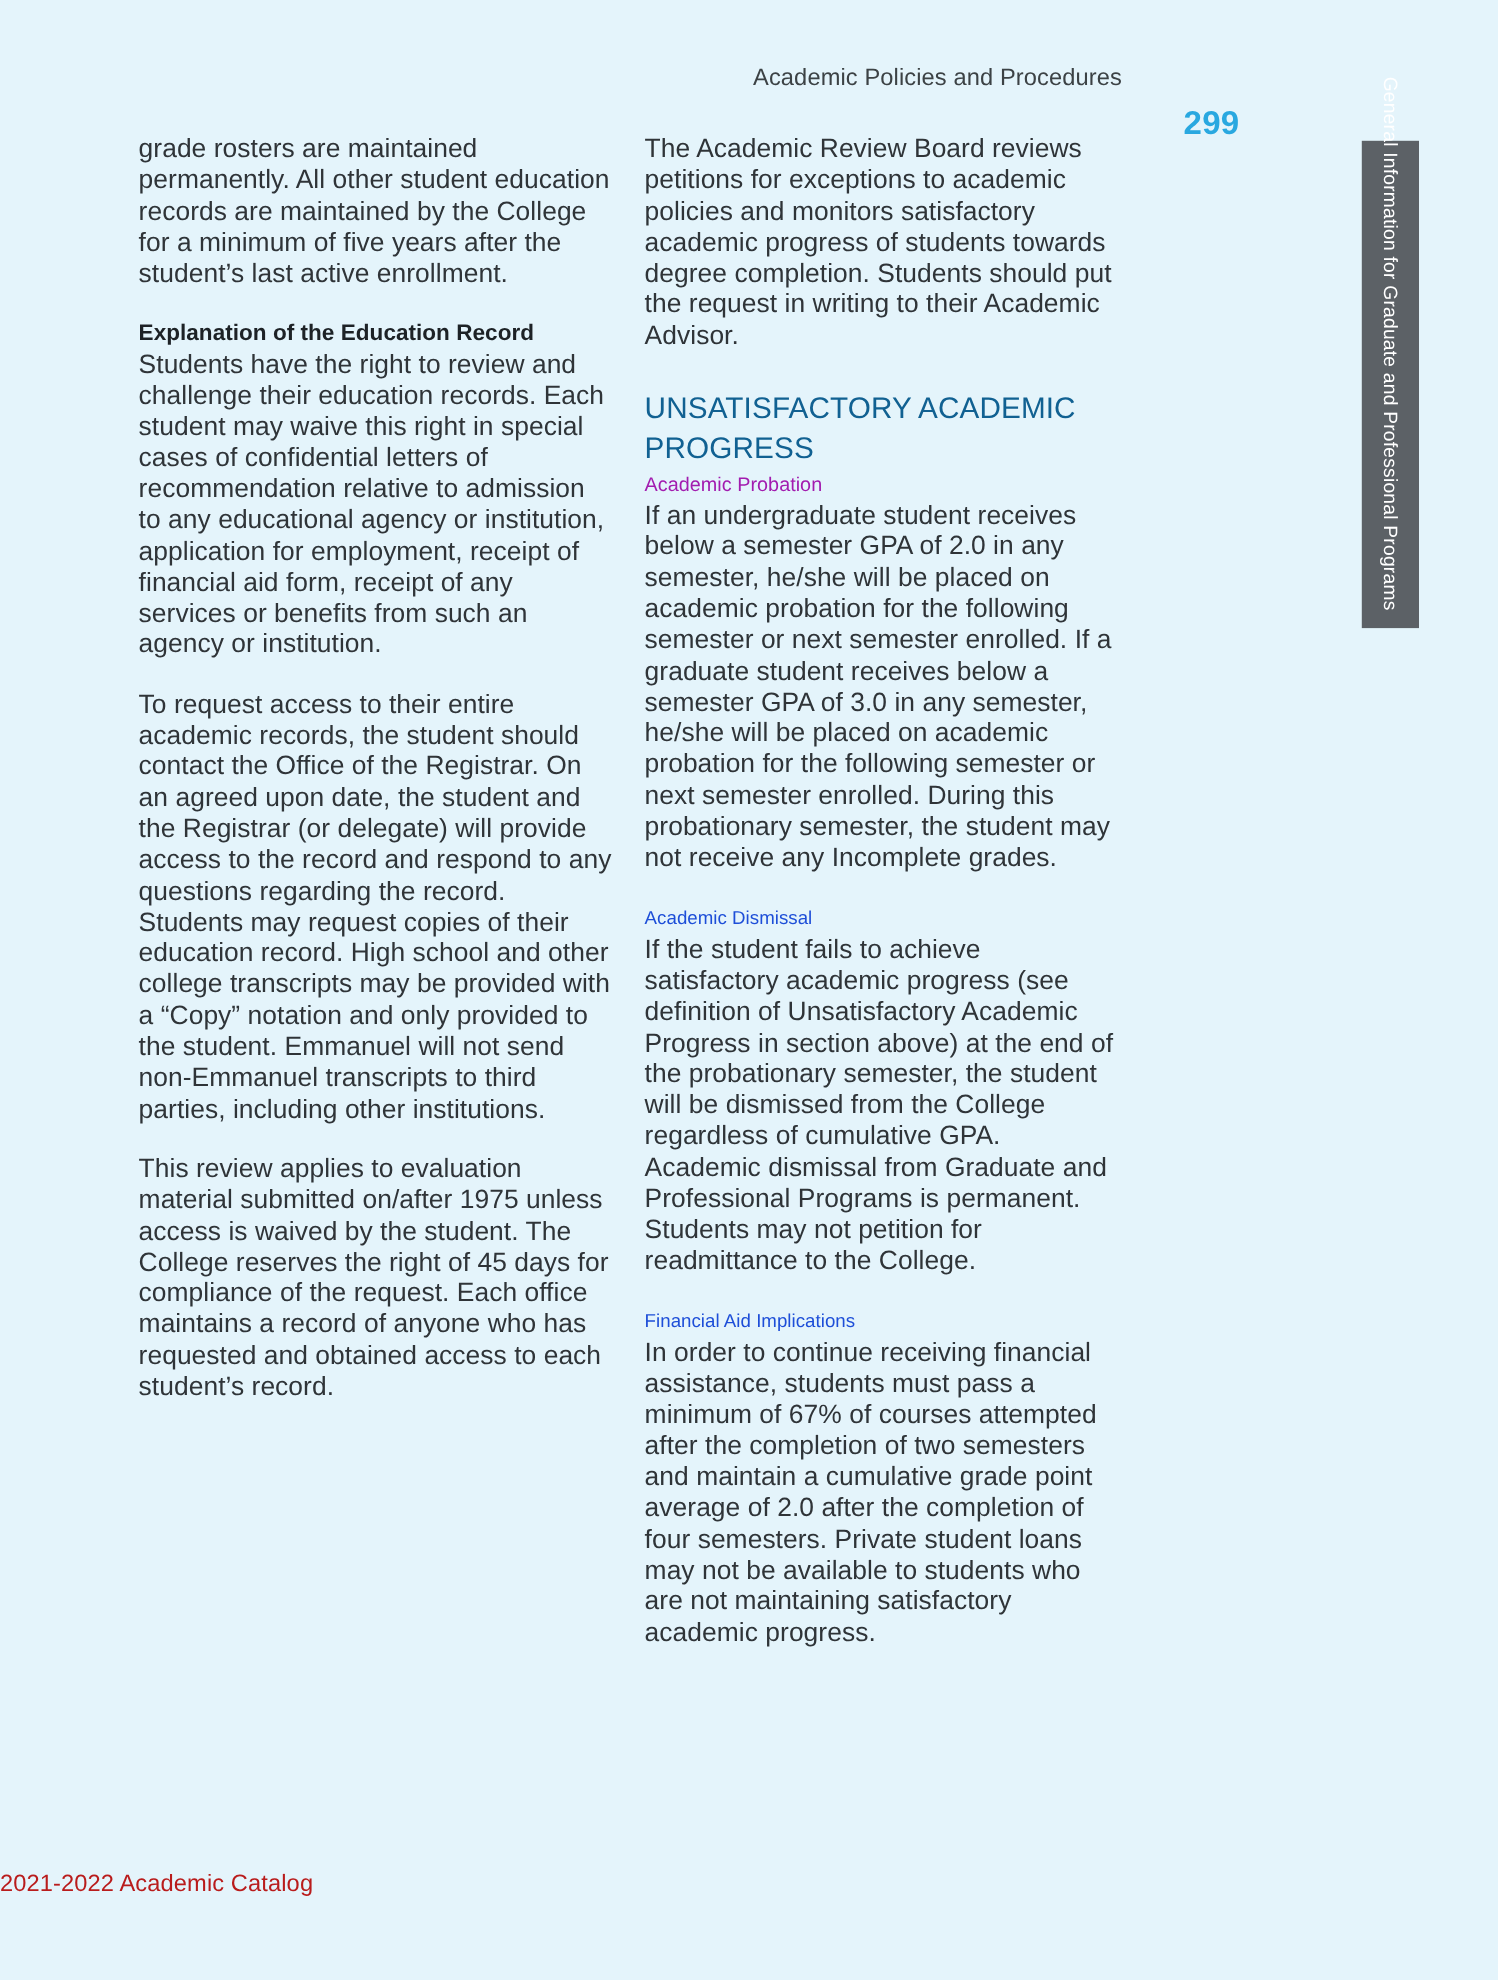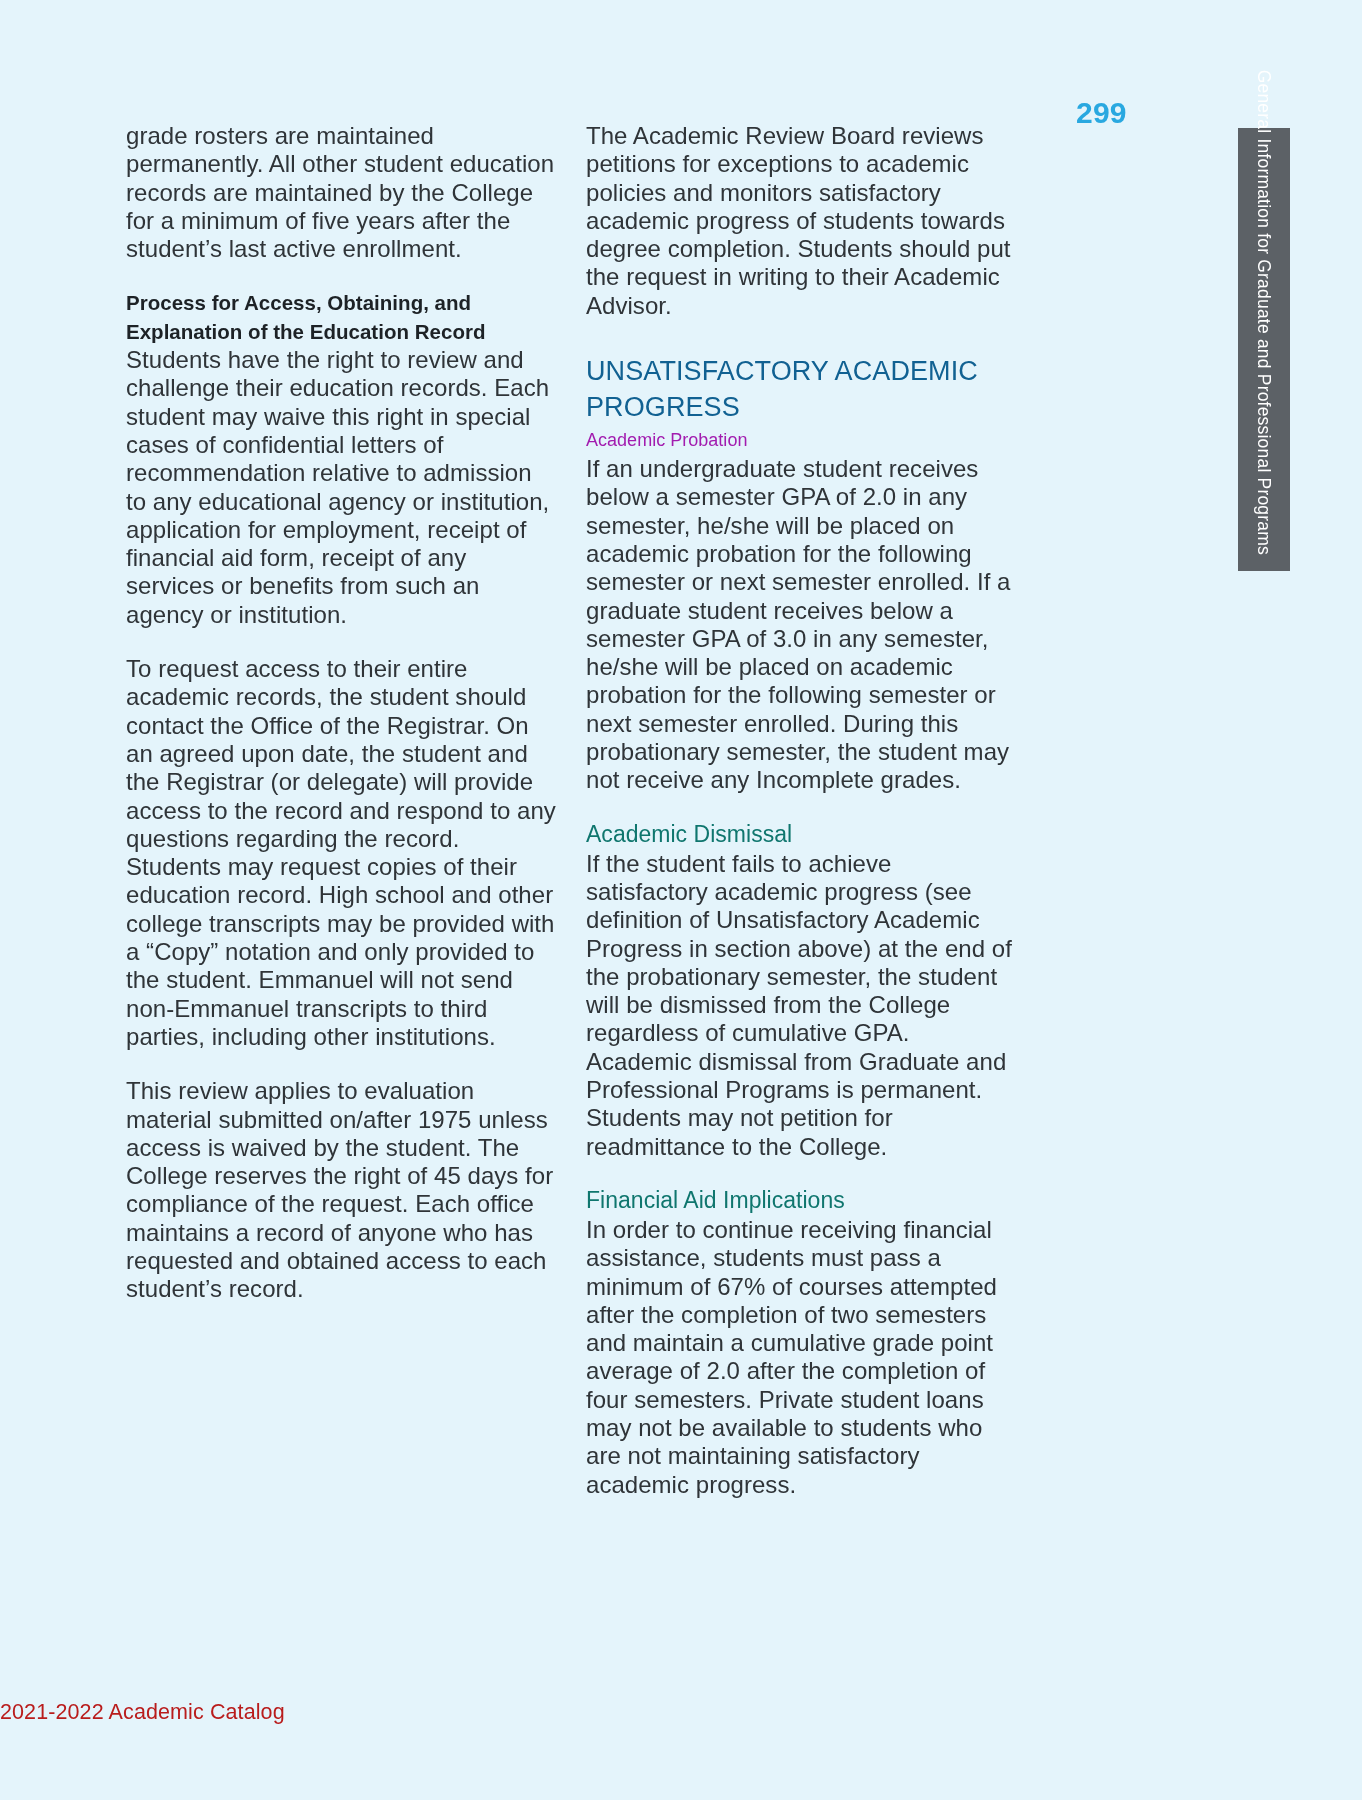--- a/index.html
+++ b/index.html
@@ -124,24 +124,24 @@
     margin: 0 0 1px 0;
     font-size: 18px;
     line-height: 27px;
     font-weight: 400;
     color: #a21caf;
     letter-spacing: 0.02px;
   }
 
   h3.sub-head-cyan {
     margin: 26px 0 2px 0;
-    font-size: 23px;
+    font-size: 17px;
     line-height: 27px;
     font-weight: 400;
-    color: #0f766e;
+    color: #1d4ed8;
     letter-spacing: 0.02px;
   }
 
   
   .footer {
     position: absolute;
     left: 0;
     top: 1700px;
     width: 1016px;
     text-align: left;
@@ -150,32 +150,32 @@
     color: #b91c1c;
     letter-spacing: 0.1px;
   }
 </style>
 </head>
 <body>
 
 <div class="page">
 
   <div class="running-header">
+    <div class="running-header-title">Academic Policies and Procedures</div>
     <div class="running-header-pageno">299</div>
   </div>
 
   <div class="thumb-tab">
     <div class="thumb-tab-label">General Information for Graduate and Professional Programs</div>
   </div>
 
   <div class="col col-left">
 
     <p class="body-text">grade rosters are maintained permanently. All other student education records are maintained by the College for a minimum of five years after the student’s last active enrollment.</p>
 
-    <h3 class="sub-head-bold">Process for Access, Obtaining, and</h3>
     <h3 class="sub-head-bold">Explanation of the Education Record</h3>
 
     <p class="body-text">Students have the right to review and challenge their education records. Each student may waive this right in special cases of confidential letters of recommendation relative to admission to any educational agency or institution, application for employment, receipt of financial aid form, receipt of any services or benefits from such an agency or institution.</p>
 
 
     <p class="body-text">To request access to their entire academic records, the student should contact the Office of the Registrar.  On an agreed upon date, the student and the Registrar (or delegate) will provide access to the record and respond to any questions regarding the record. Students may request copies of their education record. High school and other college transcripts may be provided with a “Copy” notation and only provided to the student.  Emmanuel will not send non-Emmanuel transcripts to third parties, including other institutions.</p>
 
     <p class="body-text tight">This review applies to evaluation material submitted on/after 1975 unless access is waived by the student. The College reserves the right of 45 days for compliance of the request. Each office maintains a record of anyone who has requested and obtained access to each student’s record.</p>
   </div>
 

